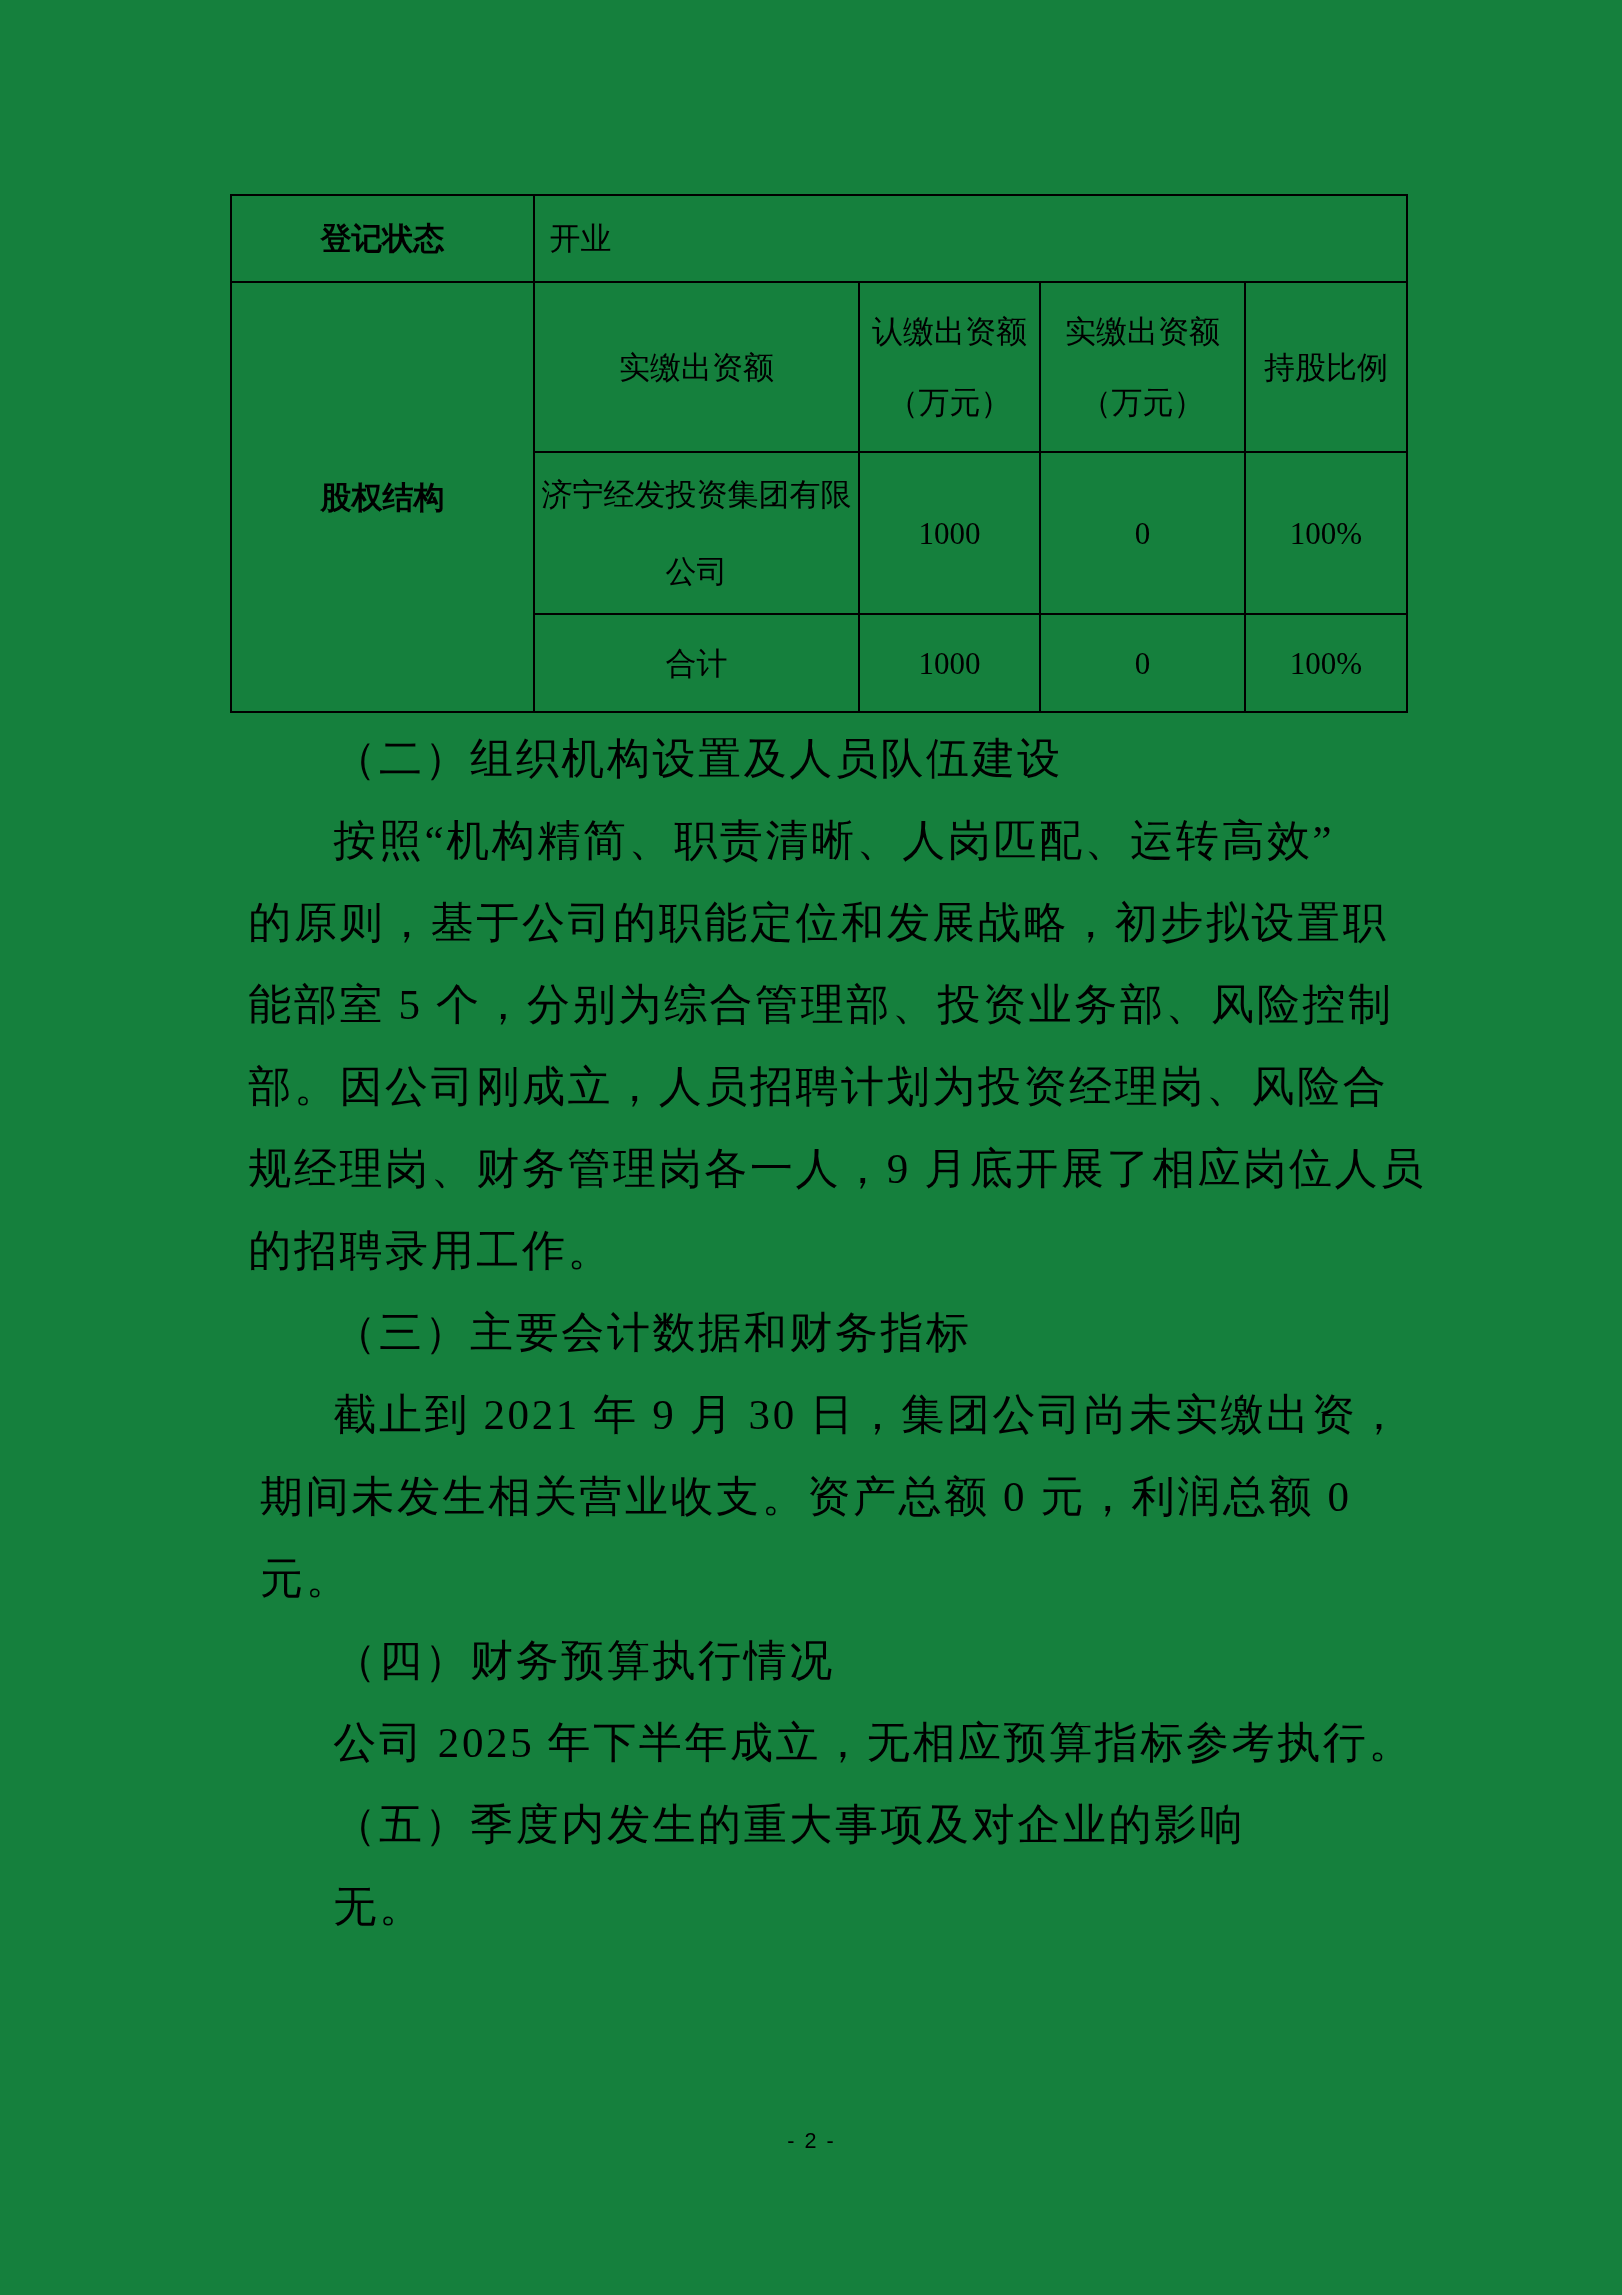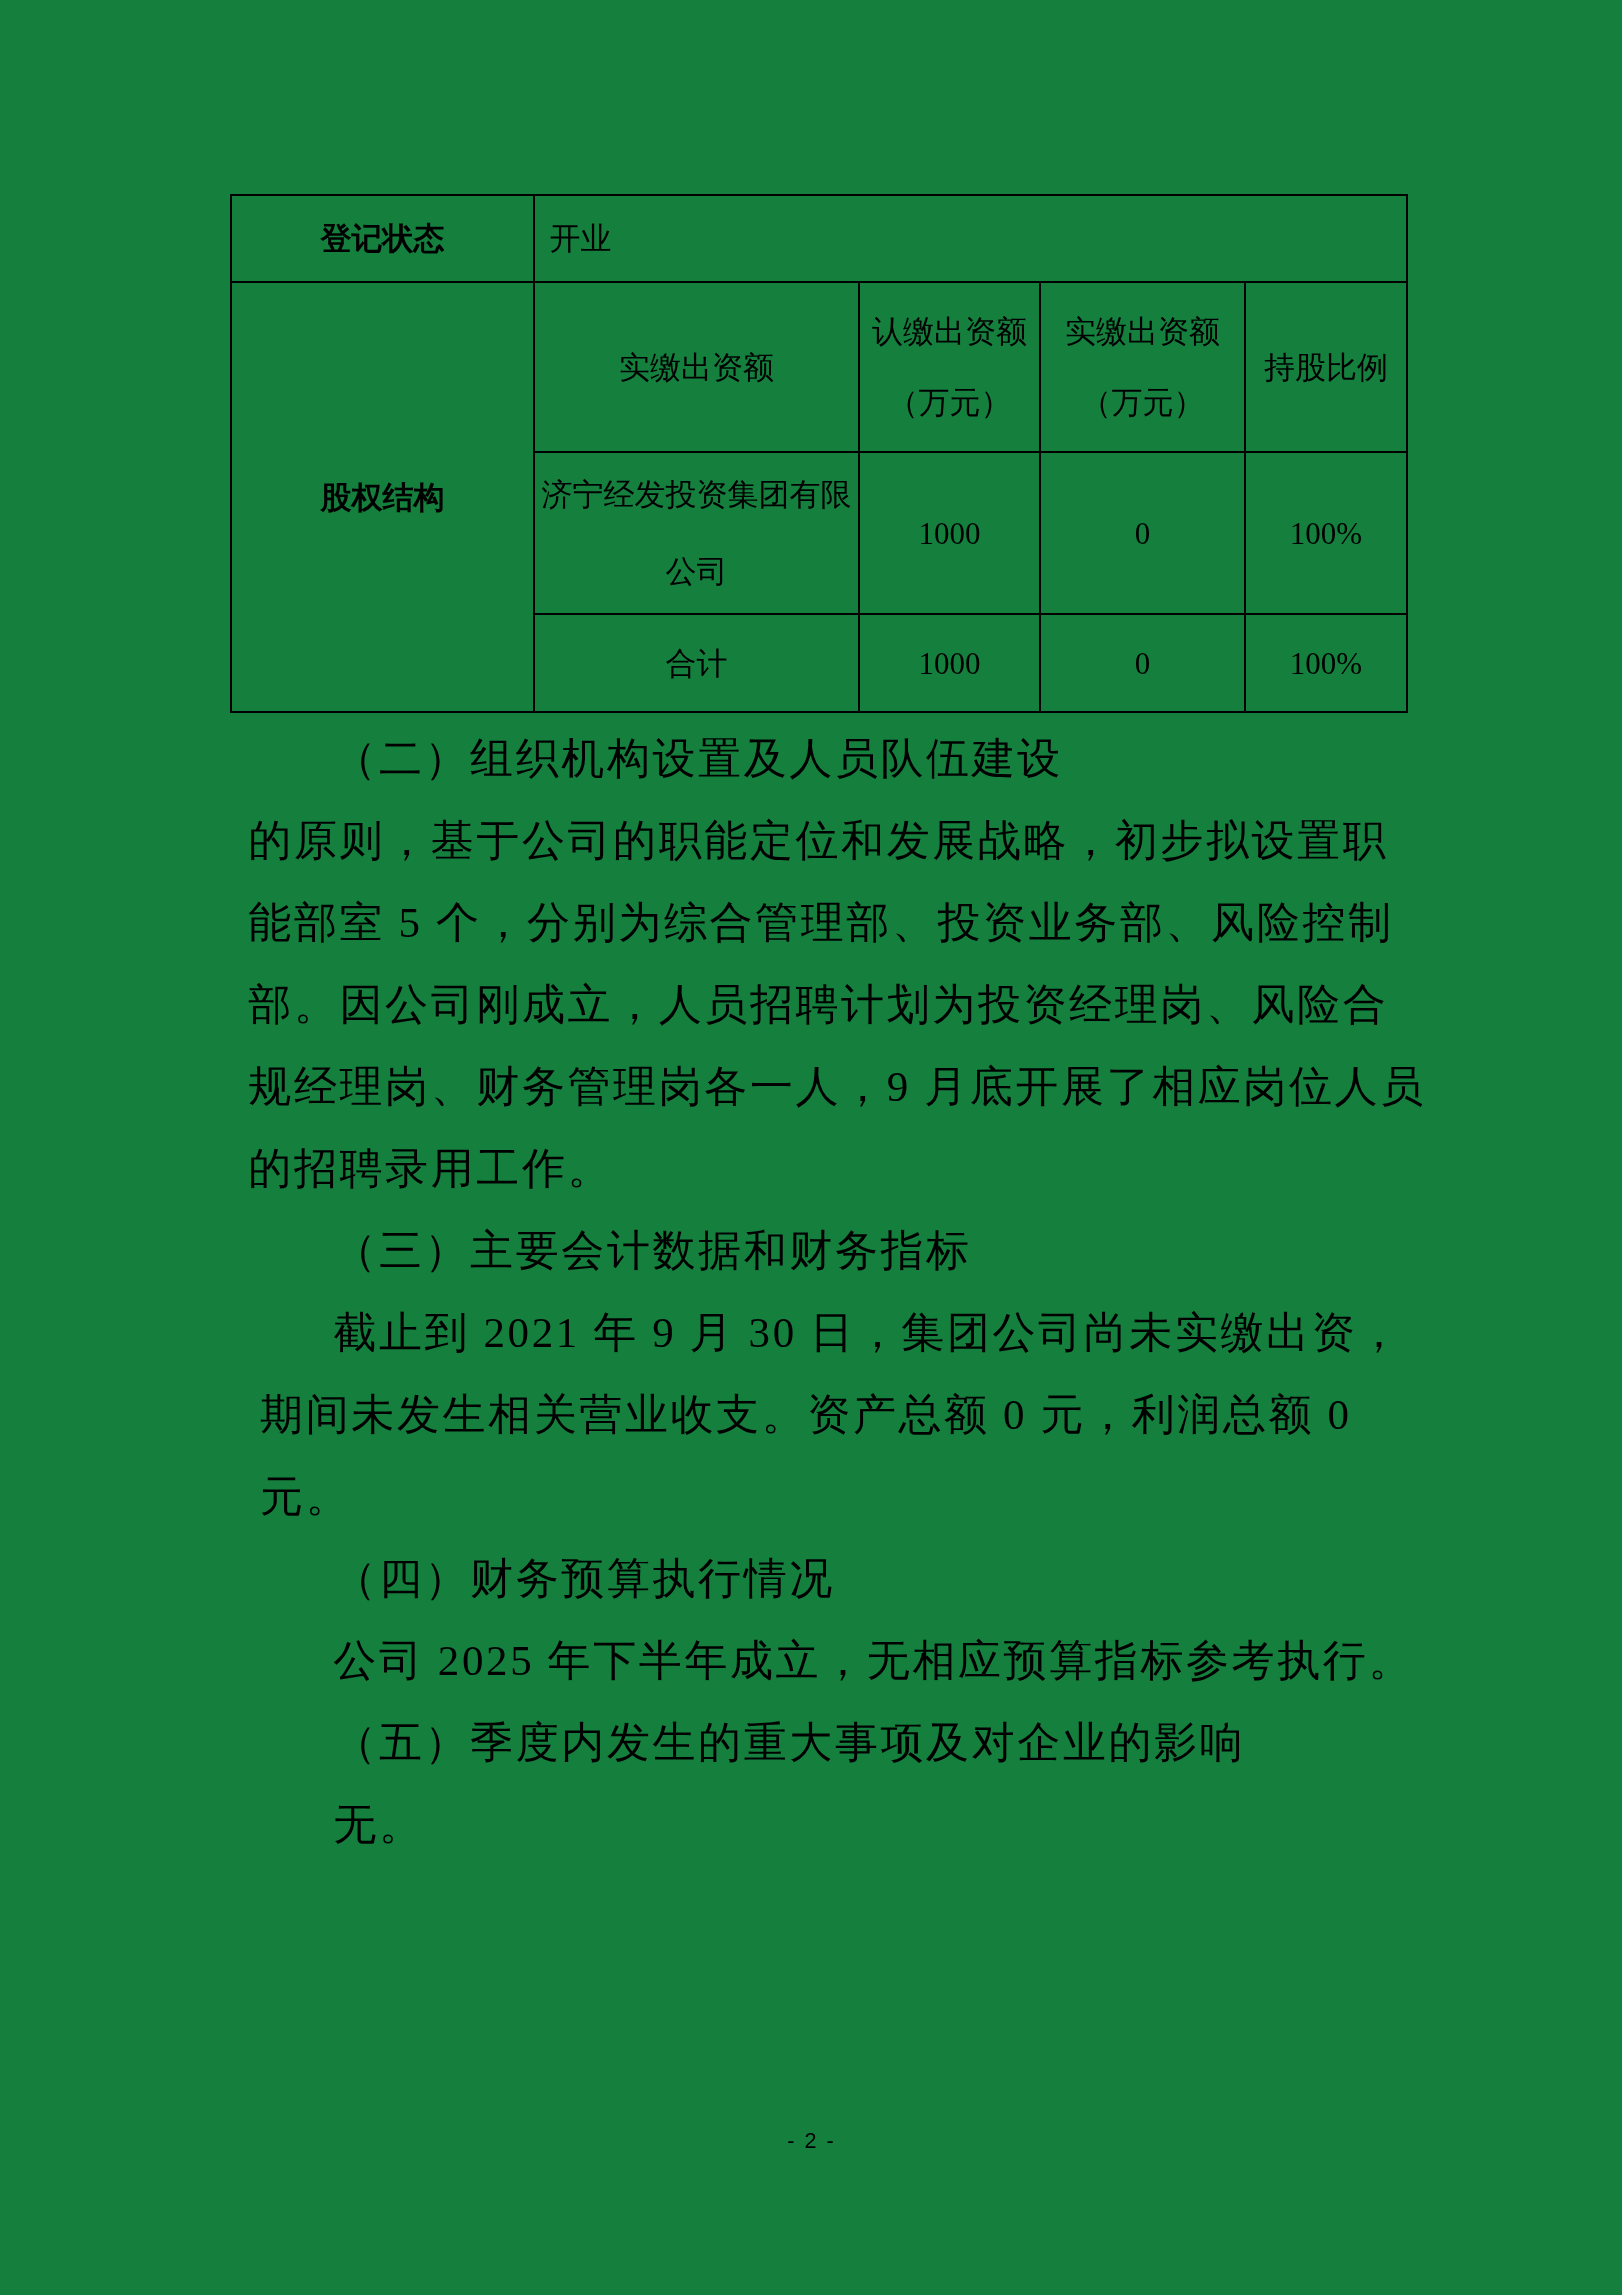--- a/index.html
+++ b/index.html
@@ -125,20 +125,21 @@
         <td>合计</td>
         <td>1000</td>
         <td>0</td>
         <td>100%</td>
       </tr>
     </tbody>
       </table>
 
     <div class="body-text">
       <div class="line ind">（二）组织机构设置及人员队伍建设</div>
+      <div class="line ind">按照“机构精简、职责清晰、人岗匹配、运转高效”</div>
       <div class="line">的原则，基于公司的职能定位和发展战略，初步拟设置职</div>
       <div class="line">能部室 5 个，分别为综合管理部、投资业务部、风险控制</div>
       <div class="line">部。因公司刚成立，人员招聘计划为投资经理岗、风险合</div>
       <div class="line">规经理岗、财务管理岗各一人，9 月底开展了相应岗位人员</div>
       <div class="line">的招聘录用工作。</div>
       <div class="line ind">（三）主要会计数据和财务指标</div>
       <div class="line ind">截止到 2021 年 9 月 30 日，集团公司尚未实缴出资，</div>
       <div class="line cont">期间未发生相关营业收支。资产总额 0 元，利润总额 0</div>
       <div class="line cont">元。</div>
       <div class="line ind">（四）财务预算执行情况</div>

